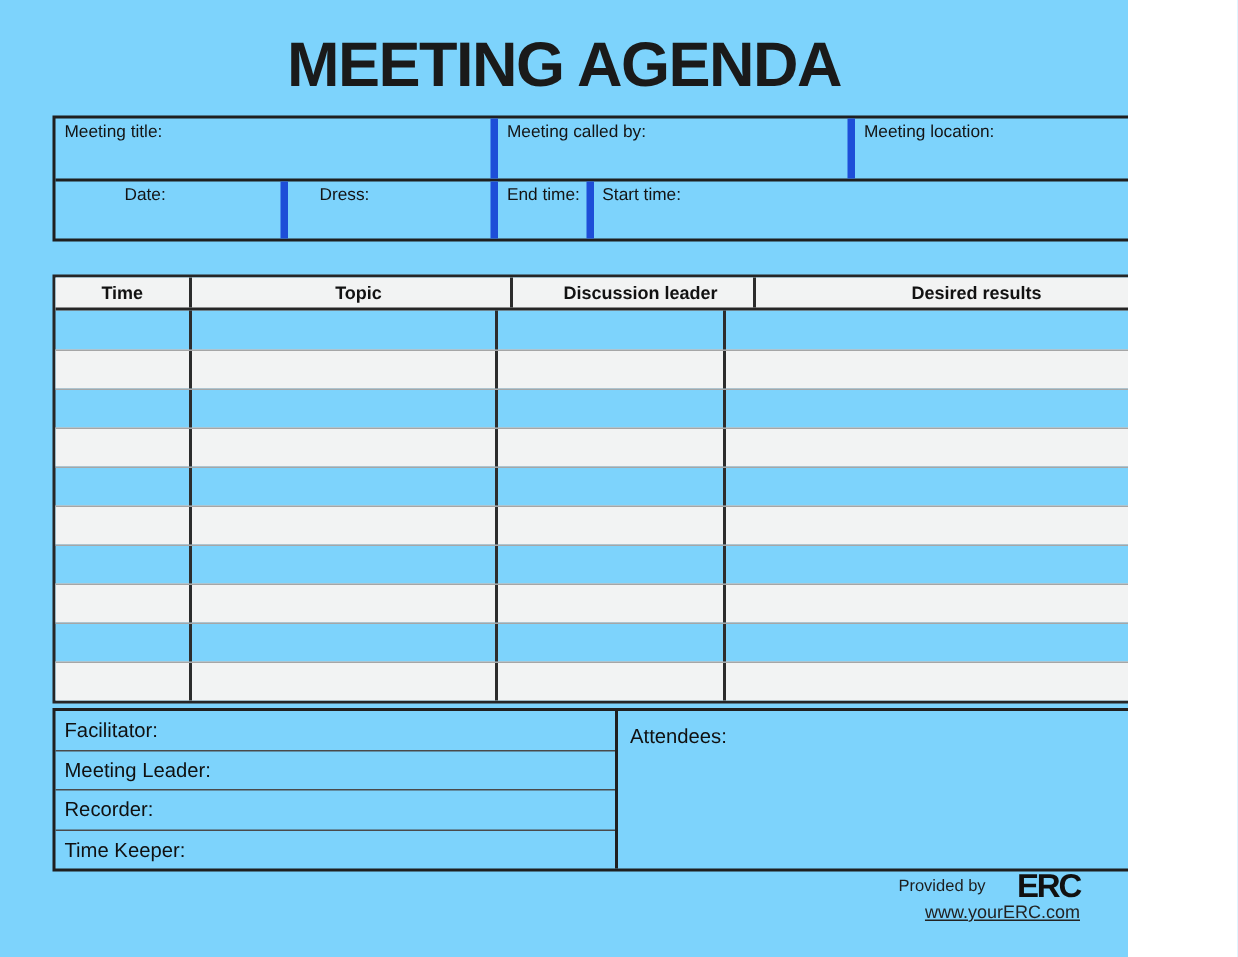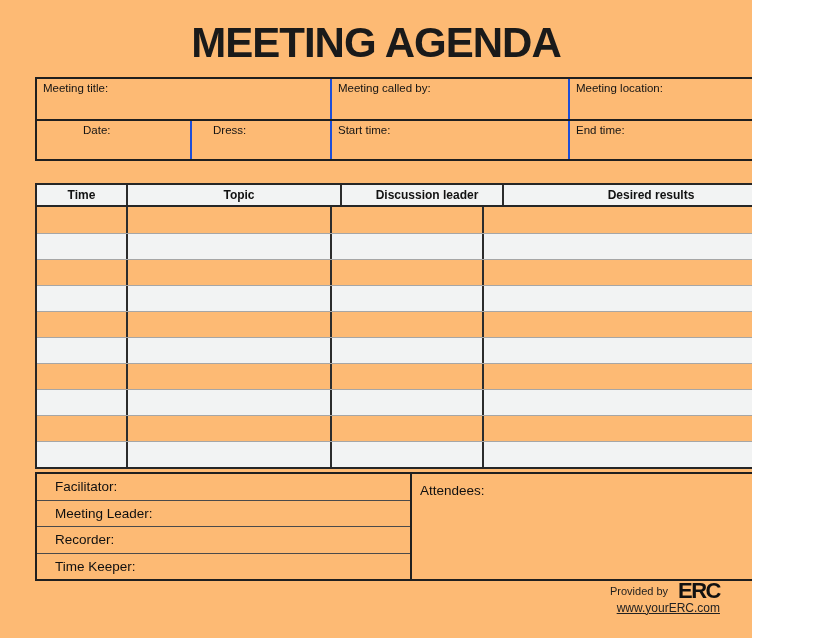--- a/index.html
+++ b/index.html
@@ -1,20 +1,20 @@
 <!DOCTYPE html>
 <html><head>
 <meta charset="utf-8">
 <style>
   * { margin:0; padding:0; box-sizing:border-box; }
   html,body { background:#ffffff; }
   .page {
     position:relative;
     width:752px; height:638px;
-    background:#fdba74;
+    background:#7dd3fc;
     font-family:"Liberation Sans", sans-serif;
     color:#121212;
     overflow:hidden;
   }
   .title {
     padding-top:22px;
     text-align:center;
     font-size:42px;
     font-weight:800;
     letter-spacing:-1px;
@@ -24,21 +24,21 @@
   .content { margin-left:35px; width:755px; }
 
   
   .info-form {
     margin-top:13px;
     border:2px solid #1f1f1f;
   }
   .if-row { display:flex; height:40px; }
   .if-row + .if-row { border-top:2px solid #1f1f1f; }
   .if-cell {
-    border-right:2px solid #1d4ed8;
+    border-right:5px solid #1d4ed8;
     padding:3px 4px 0 6px;
     font-size:11.5px;
     color:#141414;
   }
   .if-cell:last-child { border-right:none; flex:1; }
   .w-295 { width:295px; }
   .w-238 { width:238px; }
   .w-155 { width:155px;padding-left:46px; }
   .w-140 { width:140px;padding-left:21px; }
 
@@ -73,36 +73,36 @@
     display:flex;
   }
   .roles {
     width:375px;
     border-right:2px solid #1f1f1f;
     display:flex; flex-direction:column;
   }
   .role-row {
     flex:1;
     display:flex; align-items:center;
-    padding-left:18px;
+    padding-left:6px;
     font-size:13.5px;
     border-bottom:1px solid #4a4a4a;
     color:#101010;
   }
   .role-row:last-child { border-bottom:none; }
   .attendees {
     flex:1;
     padding:9px 0 0 8px;
     font-size:13.5px;
     color:#101010;
   }
 
   
   .footer { position:absolute; top:581px; right:32px; text-align:right; }
-  .footer-line1 { display:flex; align-items:center; justify-content:flex-end; gap:10px;margin-left:24px; }
+  .footer-line1 { display:flex; align-items:center; justify-content:flex-end; gap:21px;margin-left:24px; }
   .provided { font-size:11px; color:#1d1d1d; }
   .logo {
     font-size:22px; font-weight:800;
     letter-spacing:-1.5px; line-height:0.9;
     color:#111111;
   }
   .website { font-size:12px; margin-top:0px; color:#222222;text-decoration:underline; }
 </style>
 </head>
 <body>
@@ -125,25 +125,25 @@
           <span>Meeting location:</span>
         </div>
       </div>
       <div class="if-row">
         <div class="if-cell w-155">
           <span>Date:</span>
         </div>
         <div class="if-cell w-140">
           <span>Dress:</span>
         </div>
+        <div class="if-cell">
+          <span>End time:</span>
+        </div>
         <div class="if-cell w-238">
           <span>Start time:</span>
-        </div>
-        <div class="if-cell">
-          <span>End time:</span>
         </div>
       </div>
     </div>
 
     <div class="agenda">
       <div class="ag-grid ag-header">
         <div class="ag-cell">Time</div>
         <div class="ag-cell">Topic</div>
         <div class="ag-cell">Discussion leader</div>
         <div class="ag-cell">Desired results</div>

